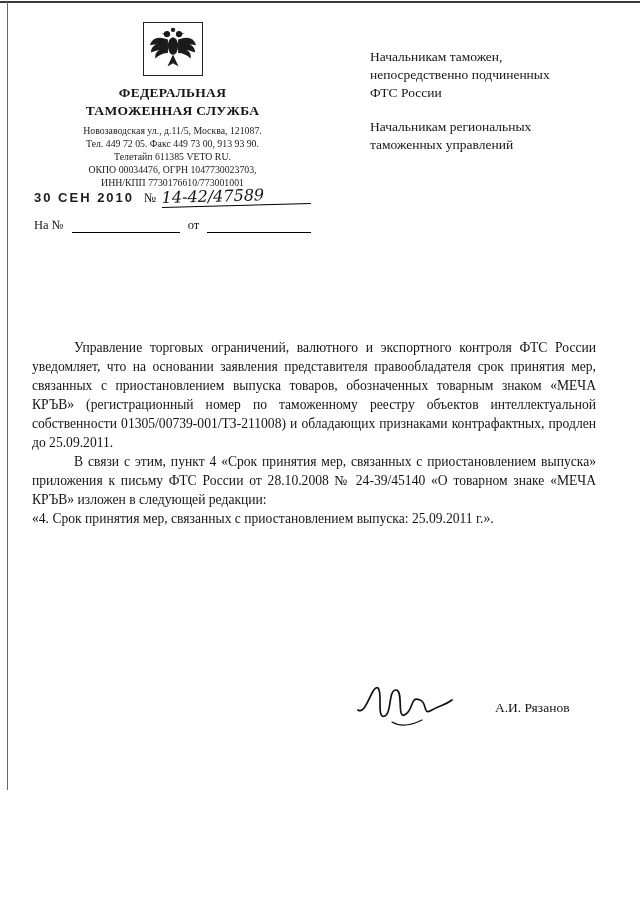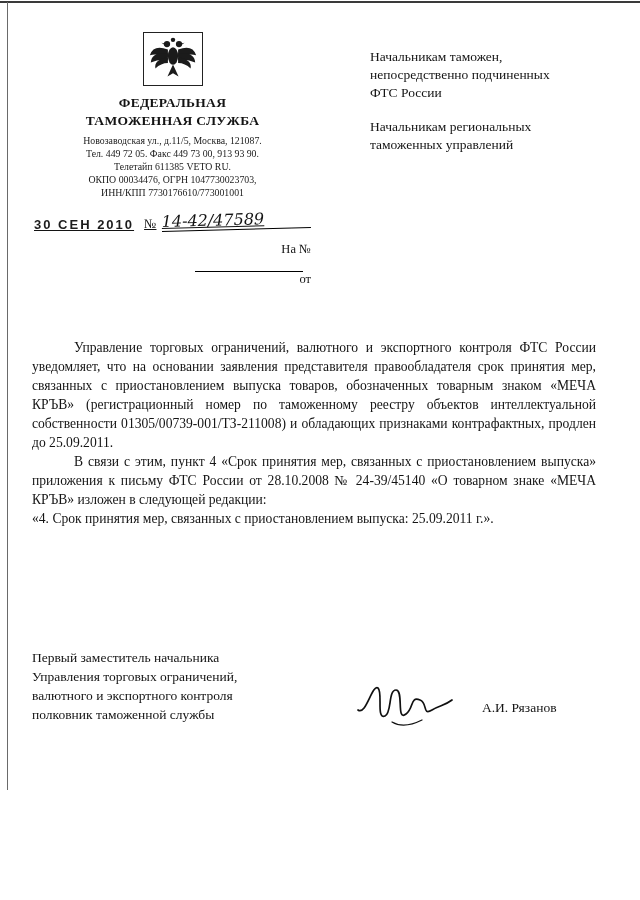--- a/index.html
+++ b/index.html
@@ -11,57 +11,57 @@
     font-family:"Liberation Serif", serif;
     color:#141414;
     overflow:hidden;
   }
   
   .scan-top  { position:absolute; top:1px; left:0; width:100%; height:2px; background:#3a3a3a; }
   .scan-left { position:absolute; top:2px; left:7px; width:1px; height:788px; background:#6a6a6a; }
 
   
   .letterhead {
-    position:absolute; top:32px; left:30px; width:285px;
+    position:absolute; top:22px; left:30px; width:285px;
     text-align:center;
   }
   .emblem-box {
     width:58px; height:52px; margin:0 auto 8px auto;
     border:1px solid #222;
     display:flex; align-items:center; justify-content:center;
     background:#fff;
   }
   .org-name {
     font-weight:bold; font-size:13.5px; line-height:1.3;
     white-space:pre-line; letter-spacing:0.3px;
   }
   .address {
     margin-top:6px; font-size:9.8px; line-height:1.32; color:#1a1a1a;
   }
   .date-row {
-    margin-top:14px; display:flex; align-items:flex-end;
-    text-align:left; padding:0 4px;text-decoration:underline;
+    display:flex; align-items:flex-start;
+    text-align:left; padding:0 4px;
   }
   .date-stamp {
     font-family:"Liberation Sans", sans-serif;
     font-weight:bold; font-size:13px; letter-spacing:2px;
     color:#1c1c1c; white-space:nowrap;
   }
   .num-sign { margin-left:10px; font-size:13px; }
   .out-number {
     flex:1; margin-left:6px;
     border-bottom:1px solid #000;
     font-style:italic; font-family:"DejaVu Serif", serif;
     font-size:16px; line-height:1; padding-bottom:1px;
     transform:rotate(-1.5deg); transform-origin:left bottom;
     text-align:left; white-space:nowrap;
   }
   .ref-row {
     margin-top:10px; display:flex; align-items:flex-end;
-    font-size:12.5px; text-align:left; padding:0 4px;flex-direction:column;
+    font-size:12.5px; text-align:left; padding:0 4px;
   }
   .ref-blank { border-bottom:1px solid #000; height:14px; }
   .ref-blank.first { width:108px; margin:0 8px; }
   .ref-blank.second { flex:1; margin-left:8px; }
 
   .subject {
     margin-top:26px; text-align:left; font-size:13.5px;
     line-height:1.35; white-space:pre-line; padding-left:2px;
   }
 
@@ -81,21 +81,21 @@
   .body-text p { margin:0; text-indent:42px; }
   .body-text p.no-indent { text-indent:0; }
 
   
   .sign-title {
     position:absolute; top:648px; left:32px; width:270px;
     font-size:13.5px; line-height:1.42; white-space:pre-line;
   }
   .sign-flourish { position:absolute; top:676px; left:352px; }
   .sign-name {
-    position:absolute; top:700px; left:482px;
+    position:absolute; top:700px; left:495px;
     font-size:13.5px; white-space:nowrap;
   }
 </style>
 </head>
 <body>
 
 <div class="page">
 
   <div class="scan-top"></div>
   <div class="scan-left"></div>
@@ -157,24 +157,20 @@
     <div class="recipient">Начальникам региональных
 таможенных управлений</div>
   </div>
 
   <div class="body-text">
     <p>Управление торговых ограничений, валютного и экспортного контроля ФТС России уведомляет, что на основании заявления представителя правообладателя срок принятия мер, связанных с приостановлением выпуска товаров, обозначенных товарным знаком «МЕЧА КРЪВ» (регистрационный номер по таможенному реестру объектов интеллектуальной собственности 01305/00739-001/ТЗ-211008) и обладающих признаками контрафактных, продлен до 25.09.2011.</p>
     <p>В связи с этим, пункт 4 «Срок принятия мер, связанных с приостановлением выпуска» приложения к письму ФТС России от 28.10.2008 № 24-39/45140 «О товарном знаке «МЕЧА КРЪВ» изложен в следующей редакции:</p>
     <p class="no-indent">«4. Срок принятия мер, связанных с приостановлением выпуска: 25.09.2011 г.».</p>
   </div>
 
-  <div class="sign-title">Первый заместитель начальника
-Управления торговых ограничений,
-валютного и экспортного контроля
-полковник таможенной службы</div>
 
   <div class="sign-flourish">
     <svg width="105" height="55" viewBox="0 0 105 55" aria-hidden="true">
       <path d="M6 34 C 14 40, 20 8, 26 12 C 31 16, 24 44, 33 40 C 40 37, 36 14, 44 14
                C 52 14, 44 46, 54 38 C 62 32, 58 20, 68 24 C 76 27, 70 40, 80 34
                C 88 29, 92 30, 100 24" fill="none" stroke="#111" stroke-width="1.7" stroke-linecap="round"></path>
       <path d="M40 46 C 50 52, 62 48, 70 44" fill="none" stroke="#111" stroke-width="1.2" stroke-linecap="round"></path>
     </svg>
   </div>
 

